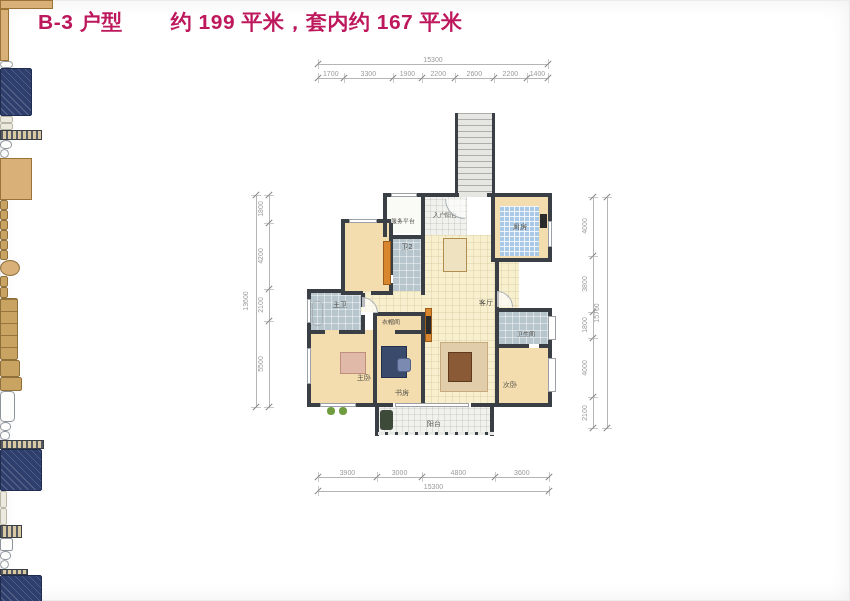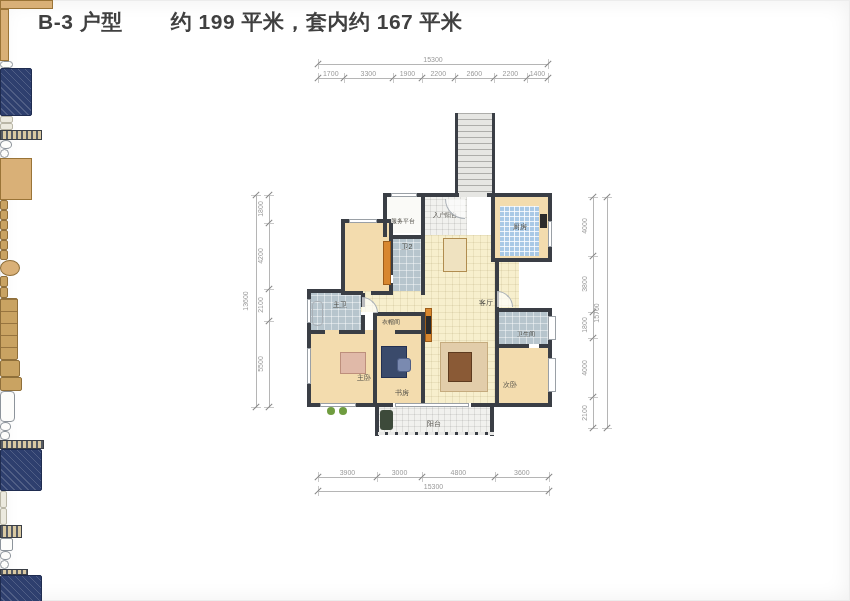--- a/index.html
+++ b/index.html
@@ -1,20 +1,20 @@
 <!DOCTYPE html>
 <html><head>
 <meta charset="utf-8">
 <style>
   html,body{margin:0;padding:0;}
   body{width:850px;height:601px;position:relative;background:#fff;
        font-family:"Liberation Sans","DejaVu Sans",sans-serif;overflow:hidden;}
   .page{position:absolute;inset:0;box-shadow:inset 0 0 0 1px #ececec, inset 0 0 22px rgba(0,0,0,.07);}
   .abs{position:absolute;}
-  .title{position:absolute;left:38px;top:8px;font-size:21px;font-weight:bold;color:#404040;letter-spacing:.5px;}
+  .title{position:absolute;left:38px;top:8px;font-size:21px;font-weight:bold;color:#be185d;letter-spacing:.5px;}
   .title .part2{margin-left:48px;}
   
   .wall{position:absolute;background:#3a3e45;}
   .win{position:absolute;background:#ffffff;border:1px solid #9aa0a6;box-sizing:border-box;}
   .floor{position:absolute;box-sizing:border-box;}
   .floor-wood{background:#f3dcae;}
   .floor-cream{background-color:#f7efcd;
     background-image:repeating-linear-gradient(0deg,transparent 0 6px,rgba(120,100,40,.10) 6px 7px),
                      repeating-linear-gradient(90deg,transparent 0 6px,rgba(120,100,40,.10) 6px 7px);}
   .floor-blue{background-color:#a9c9e6;

